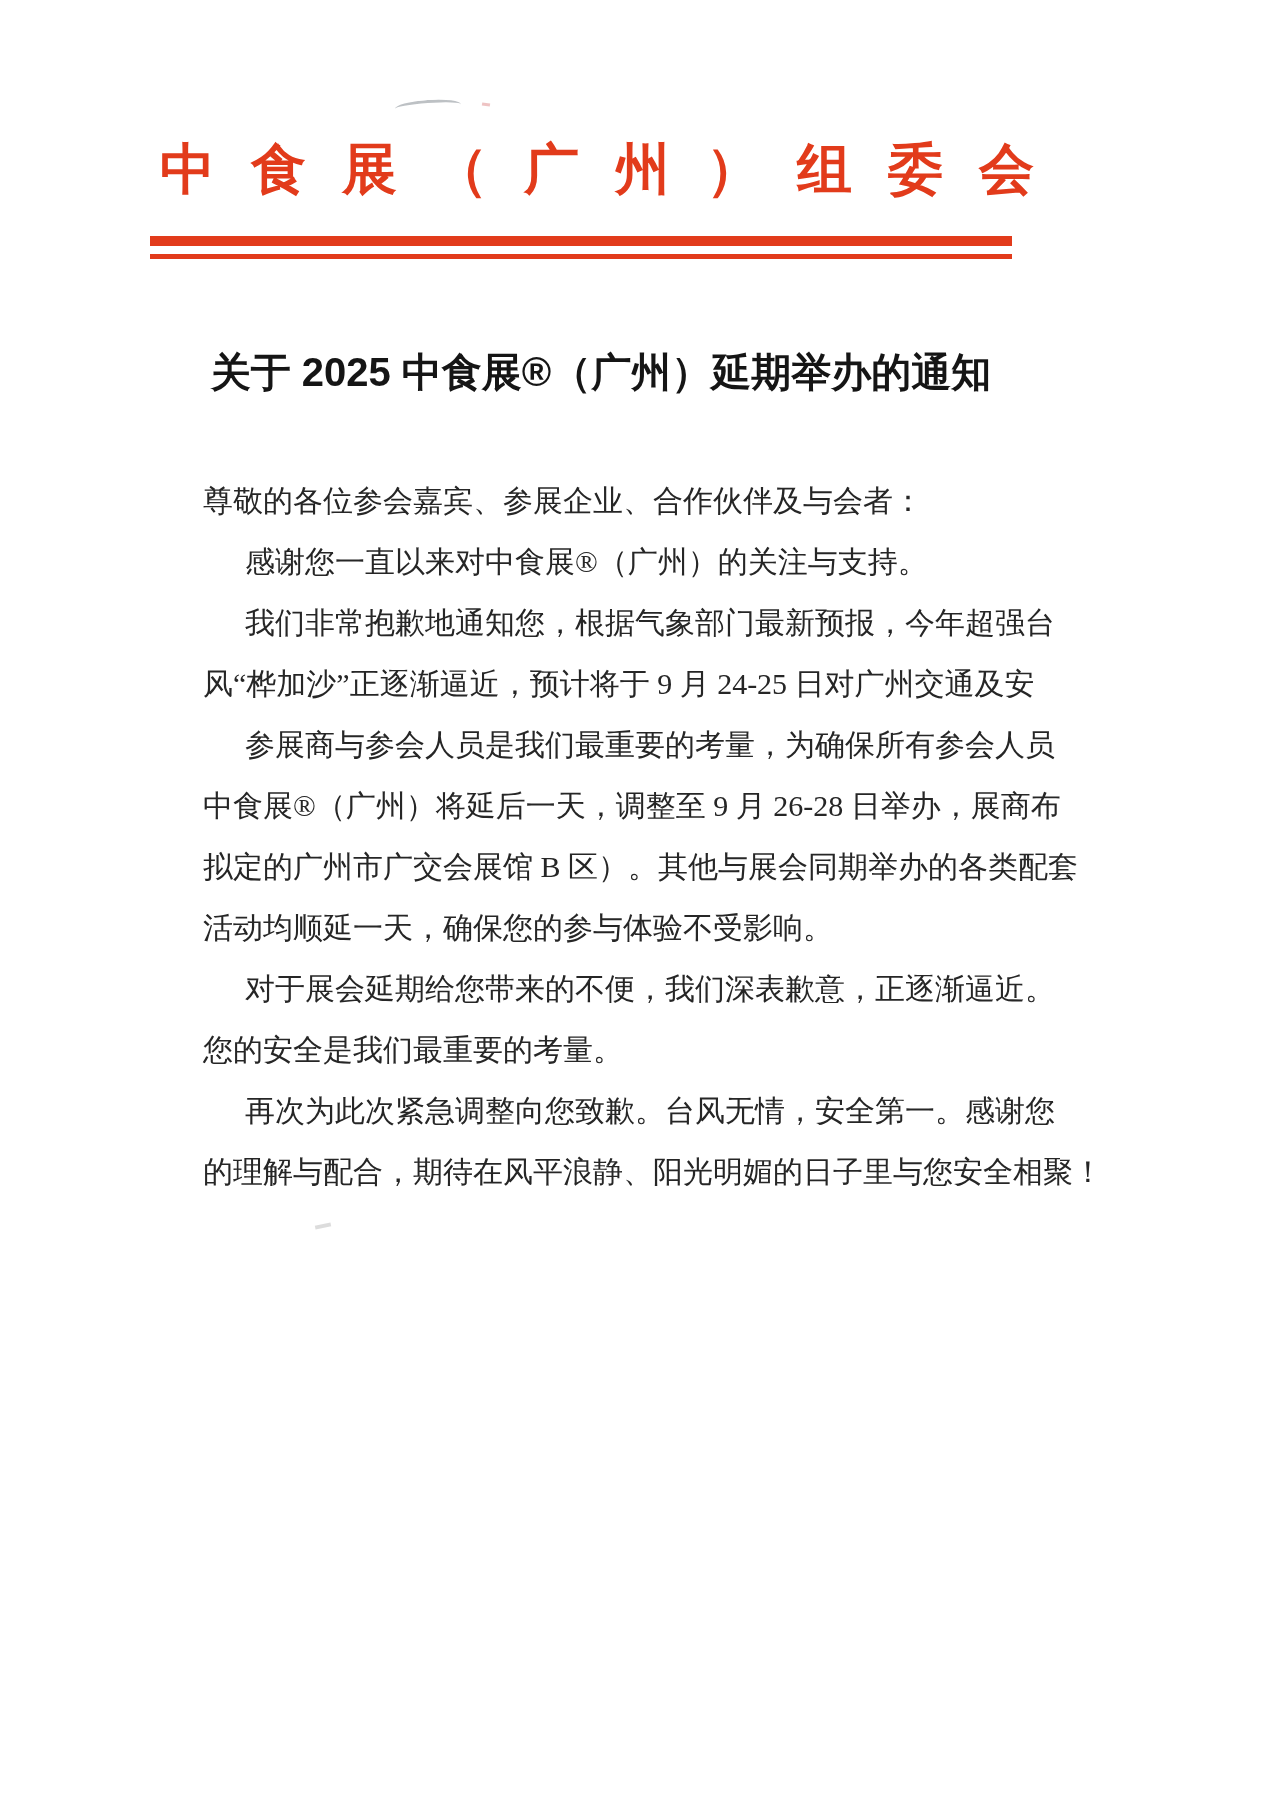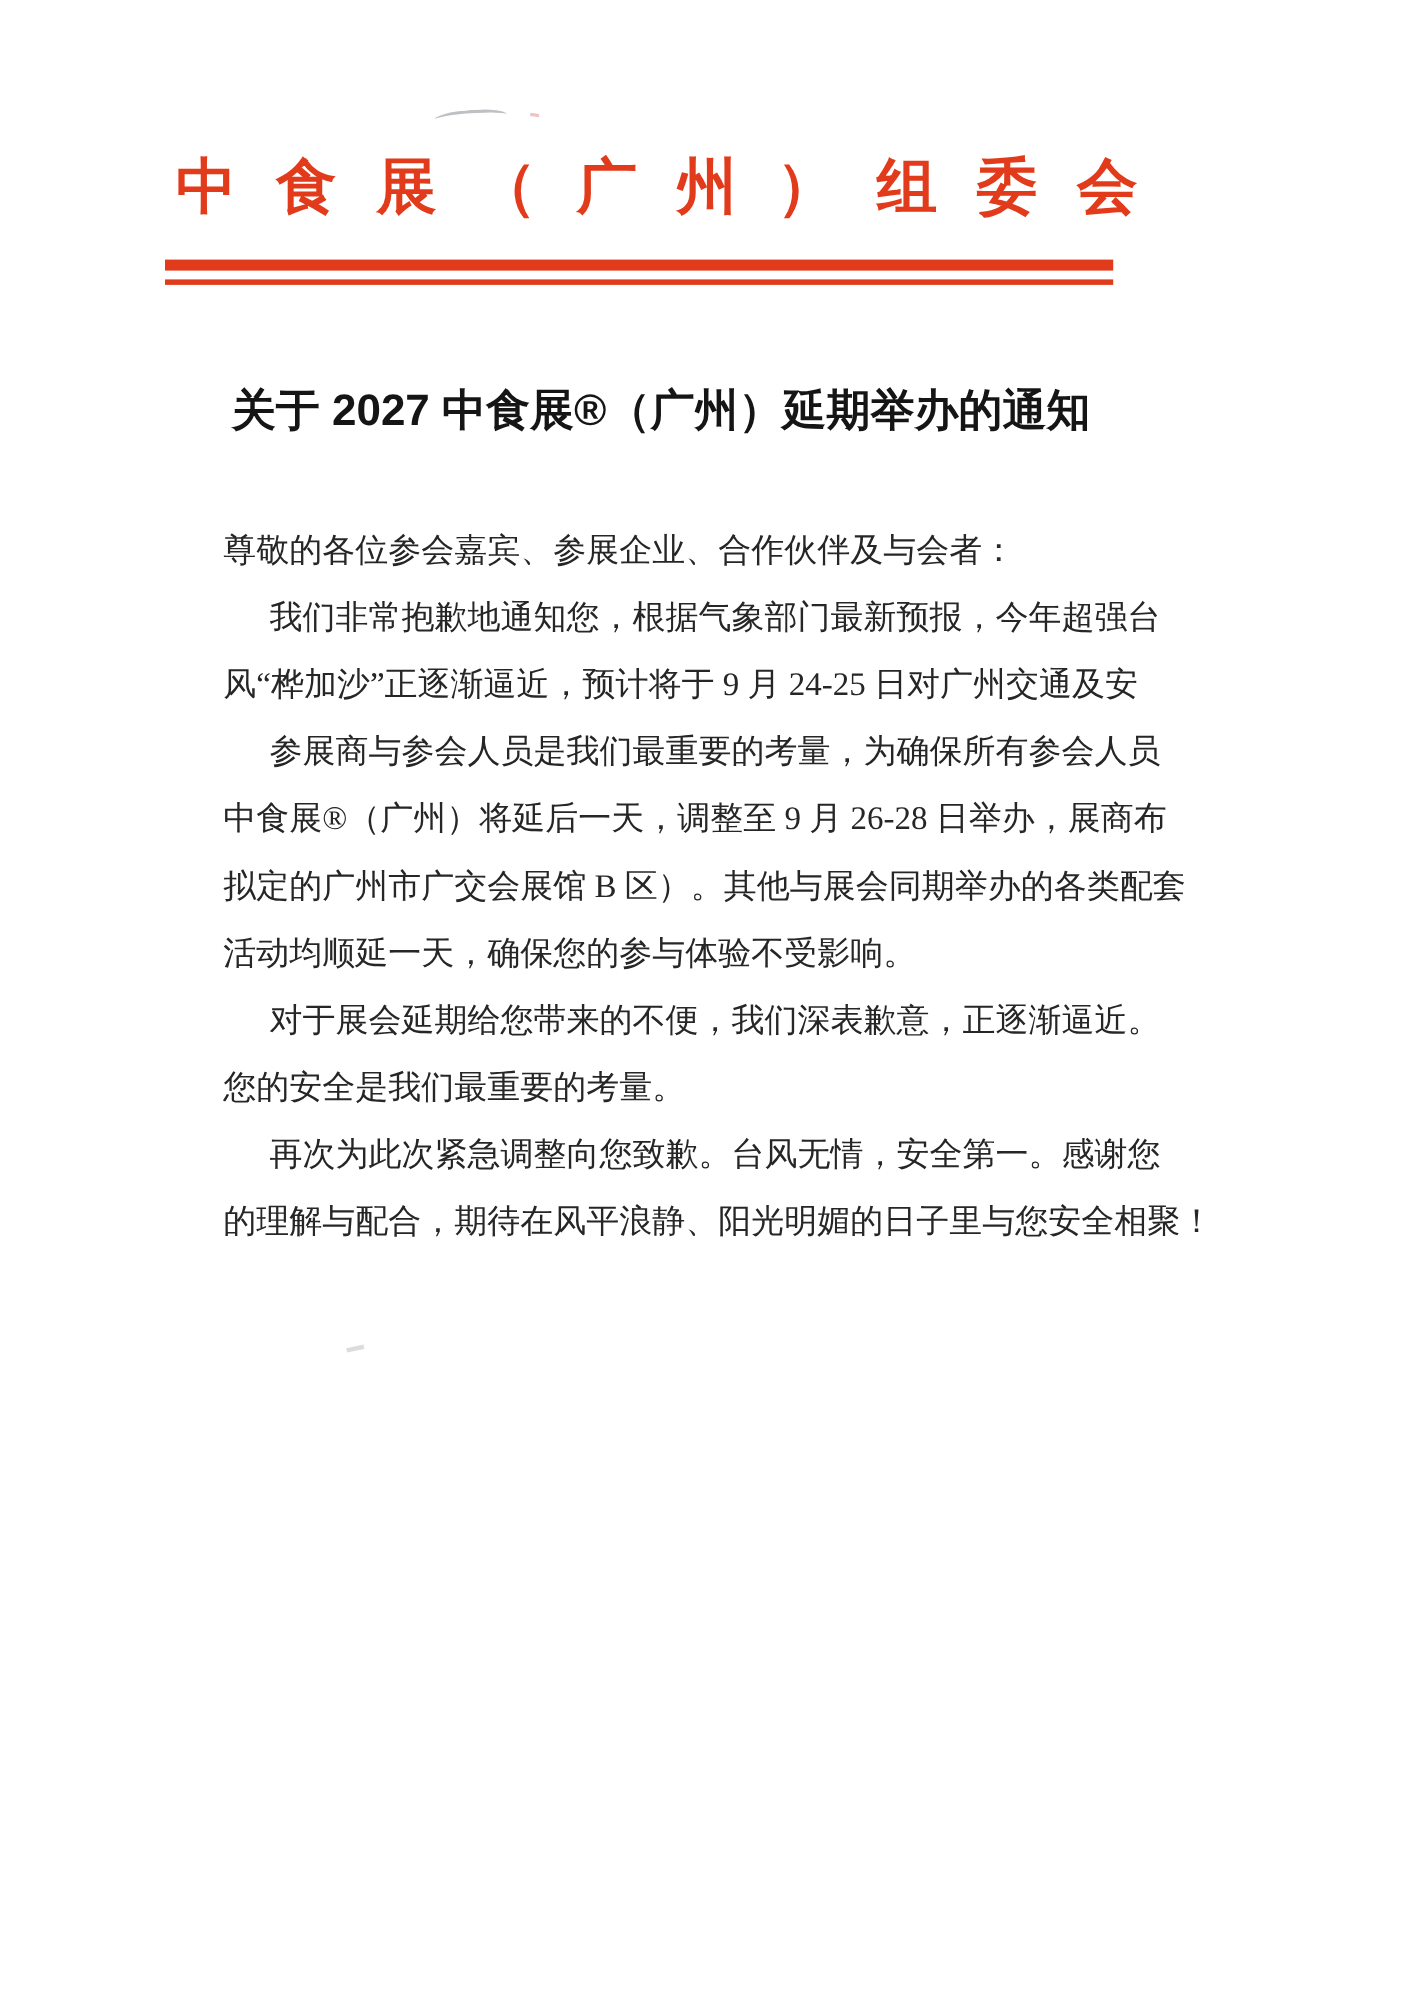--- a/index.html
+++ b/index.html
@@ -89,24 +89,25 @@
 </style>
 </head>
 <body>
 
 <div class="page">
 
   <div class="org-header">中食展（广州）组委会</div>
   <div class="rule rule-thick"></div>
   <div class="rule rule-thin"></div>
 
-  <div class="doc-title">关于 2027 中食展®（广州）延期举办的通知</div>
+  <div class="doc-title">关于 2025 中食展®（广州）延期举办的通知</div>
 
   <div class="body-text">
     <div class="line">尊敬的各位参会嘉宾、参展企业、合作伙伴及与会者：</div>
+    <div class="line indent">感谢您一直以来对中食展®（广州）的关注与支持。</div>
     <div class="line indent">我们非常抱歉地通知您，根据气象部门最新预报，今年超强台</div>
     <div class="line">风“桦加沙”正逐渐逼近，预计将于 9 月 24-25 日对广州交通及安</div>
     <div class="line indent">参展商与参会人员是我们最重要的考量，为确保所有参会人员</div>
     <div class="line">中食展®（广州）将延后一天，调整至 9 月 26-28 日举办，展商布</div>
     <div class="line">拟定的广州市广交会展馆 B 区）。其他与展会同期举办的各类配套</div>
     <div class="line">活动均顺延一天，确保您的参与体验不受影响。</div>
     <div class="line indent">对于展会延期给您带来的不便，我们深表歉意，正逐渐逼近。</div>
     <div class="line">您的安全是我们最重要的考量。</div>
     <div class="line indent">再次为此次紧急调整向您致歉。台风无情，安全第一。感谢您</div>
     <div class="line">的理解与配合，期待在风平浪静、阳光明媚的日子里与您安全相聚！</div>

